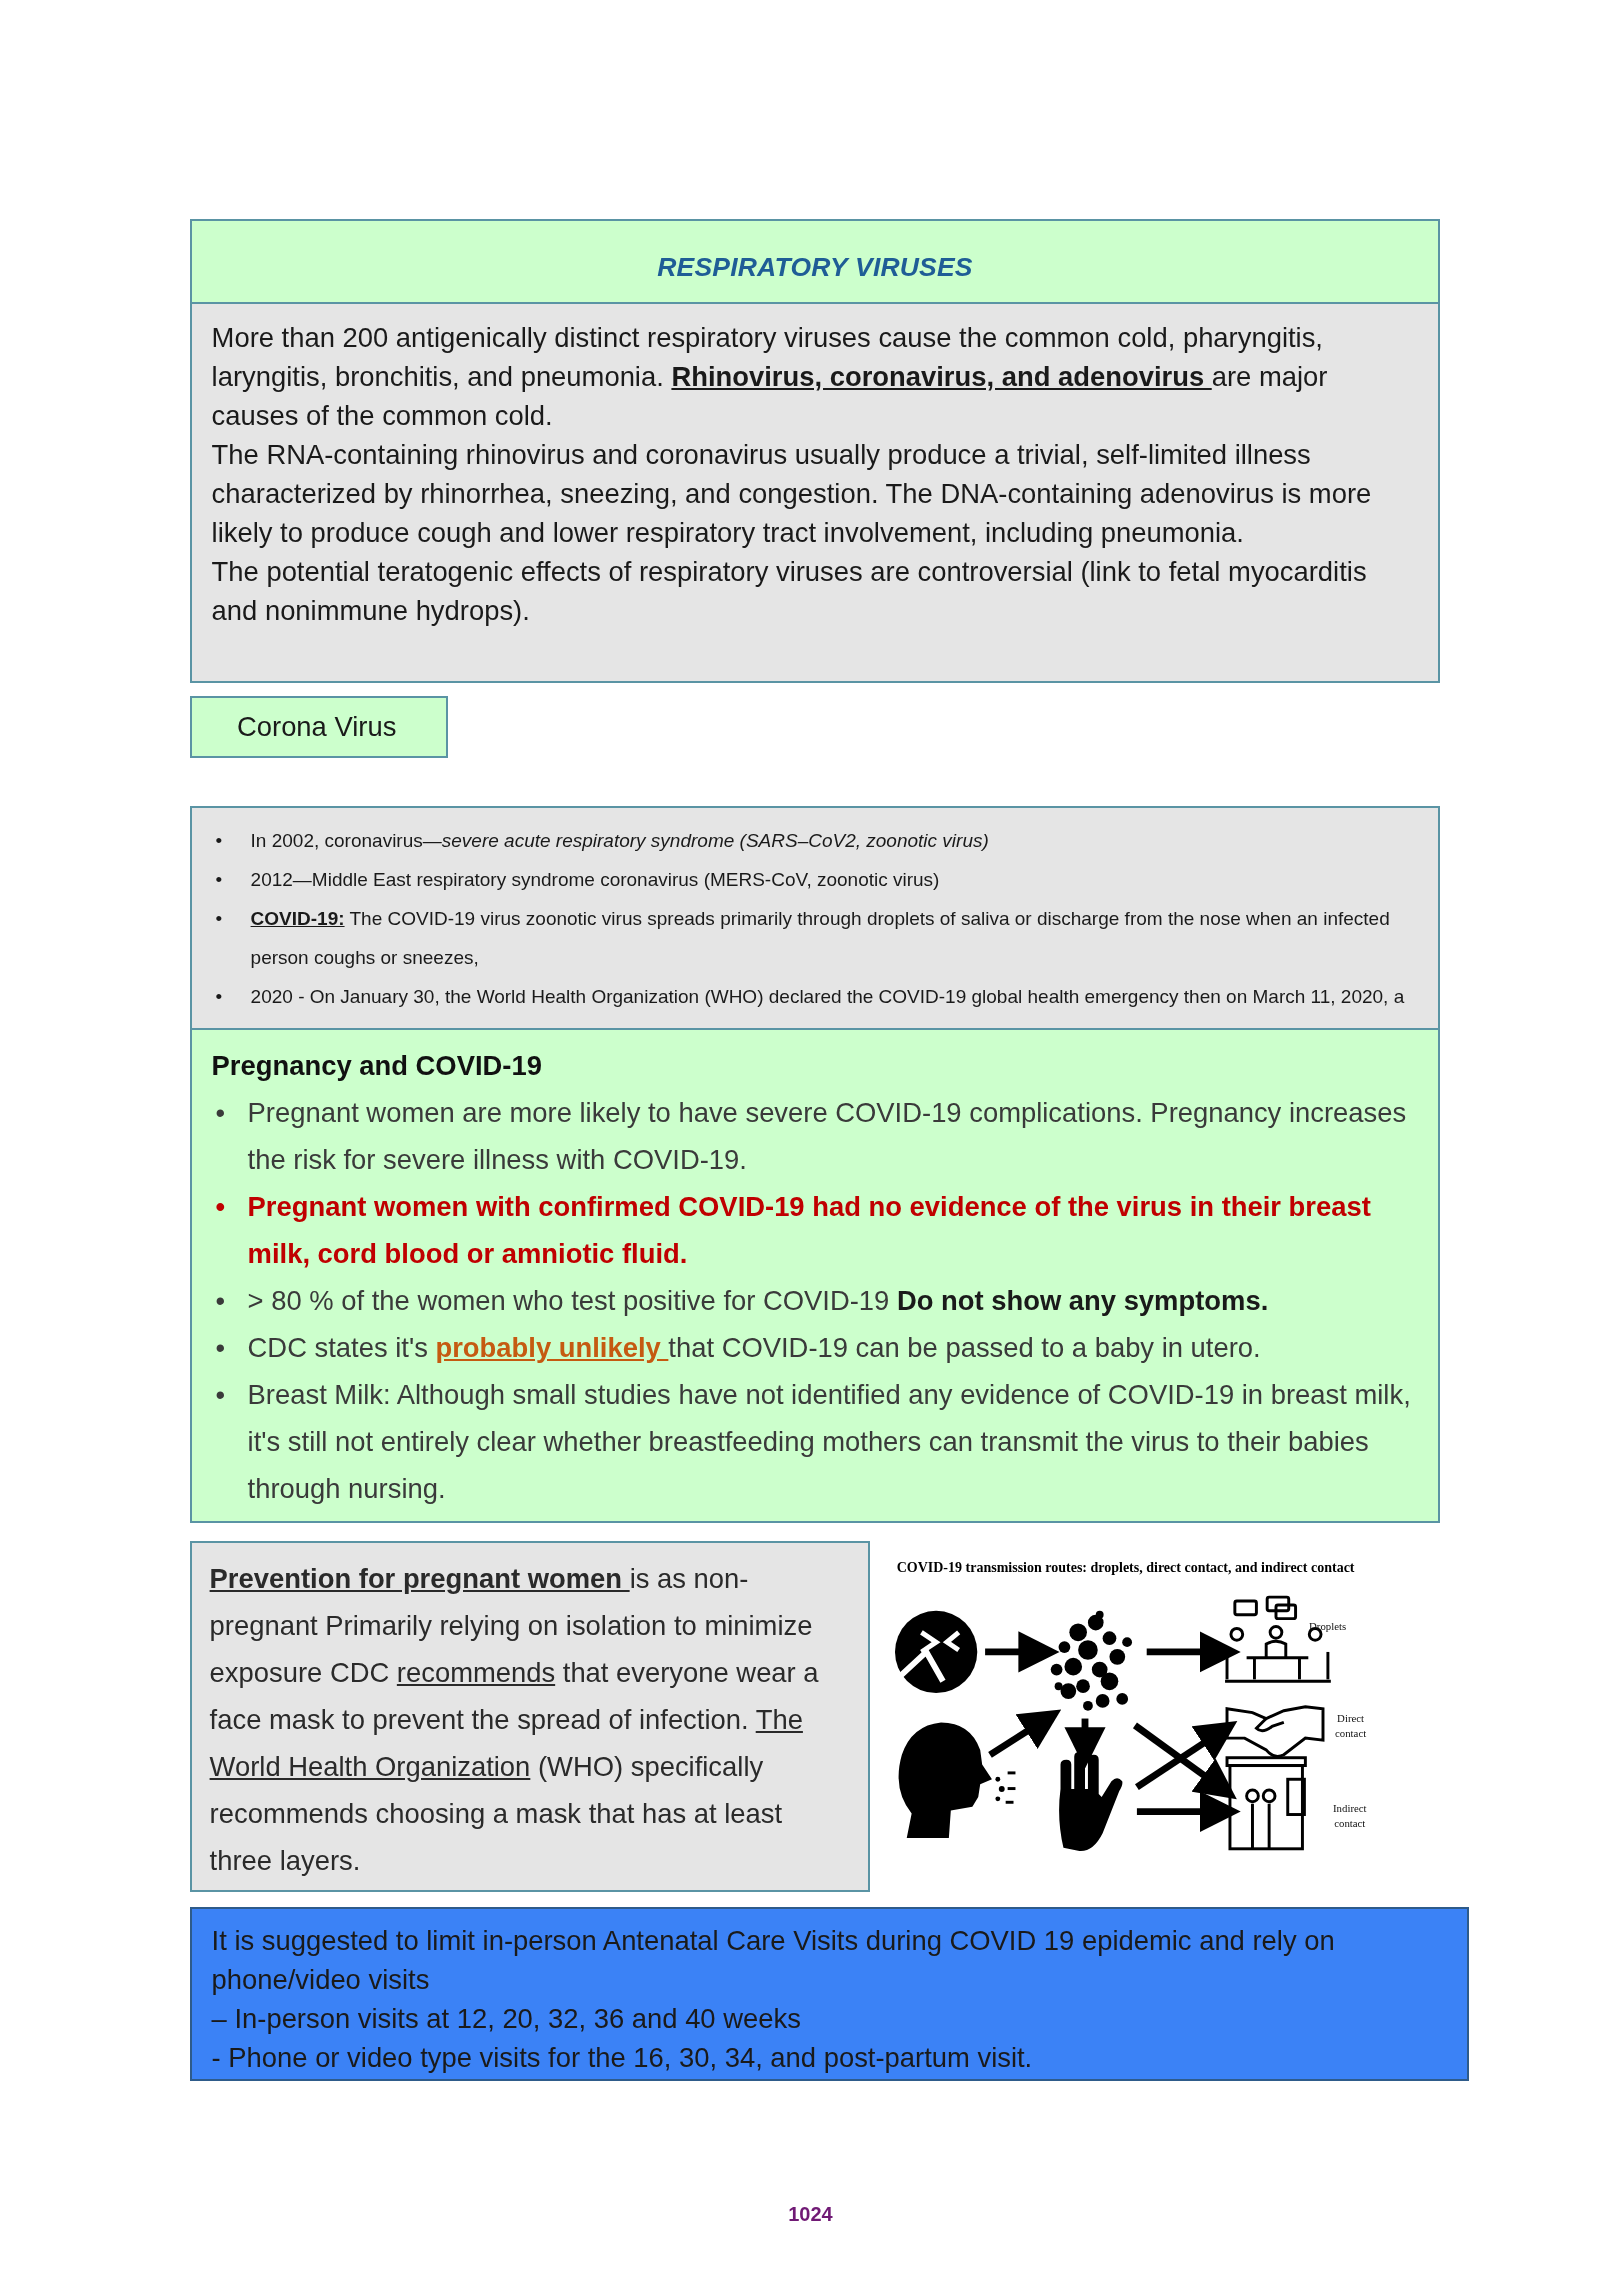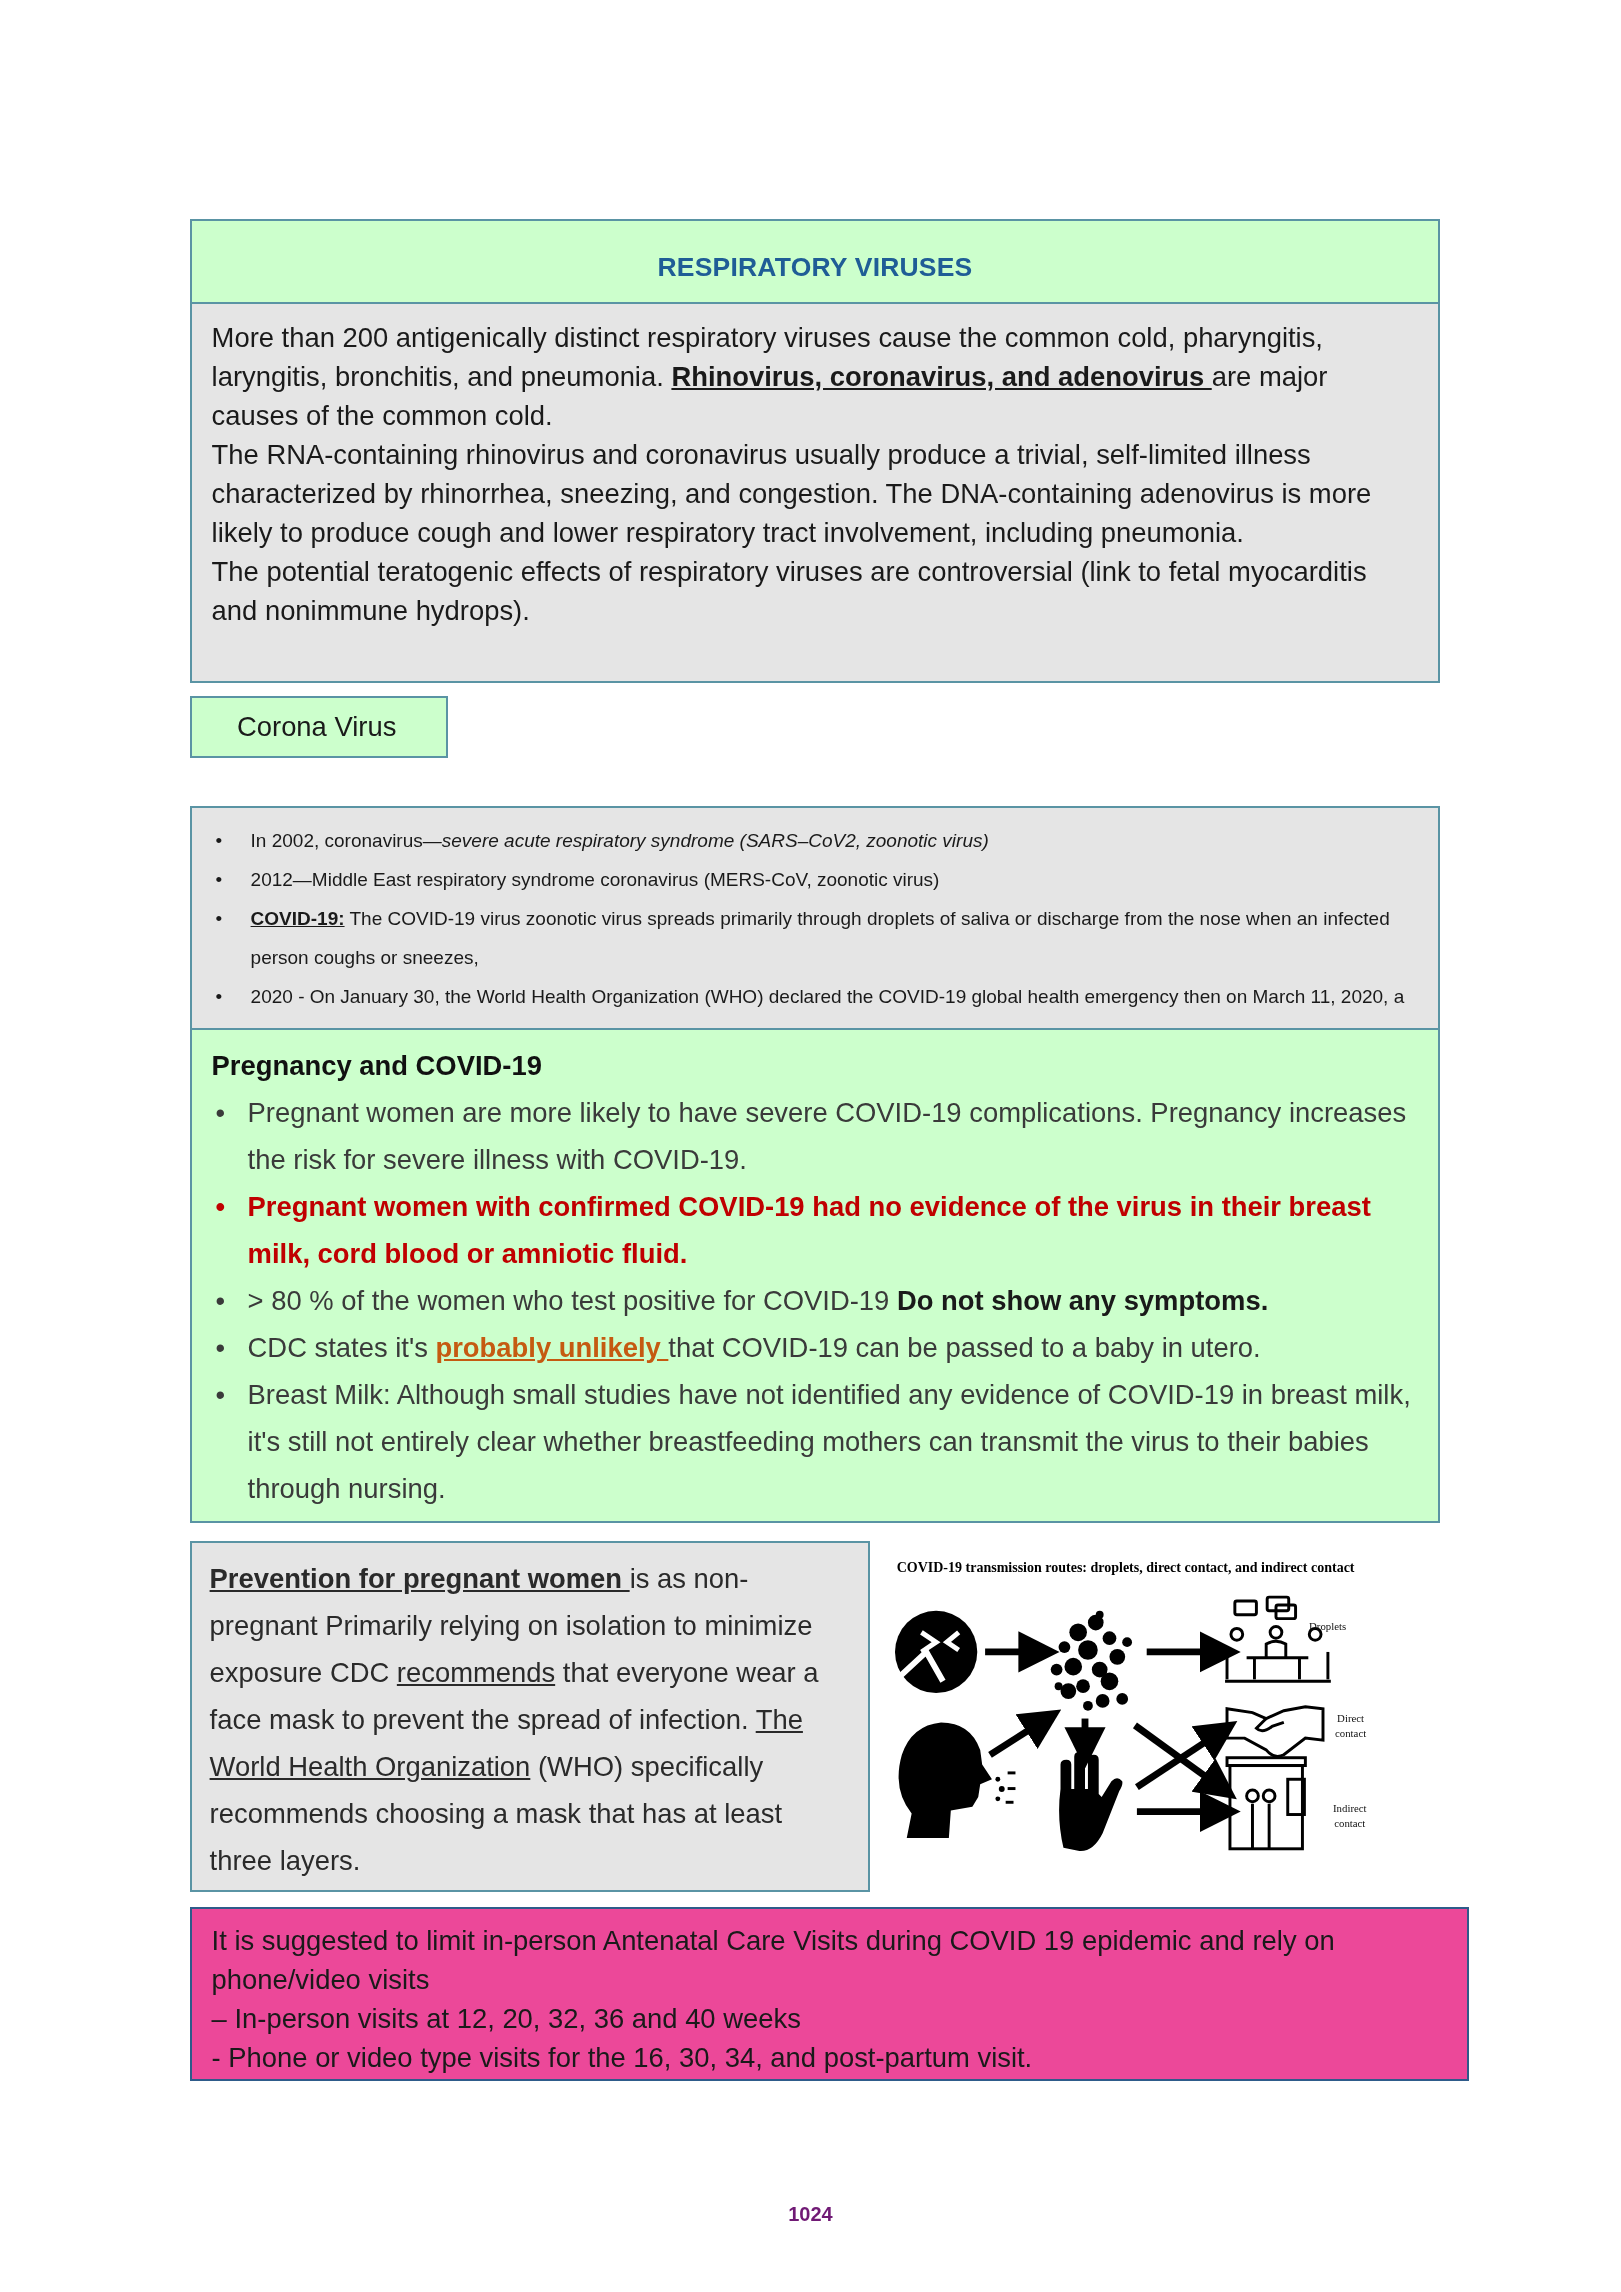--- a/index.html
+++ b/index.html
@@ -3,21 +3,21 @@
 <meta charset="utf-8">
 <style>
   * { box-sizing: border-box; margin: 0; padding: 0; }
   html, body { width: 1621px; height: 2293px; background: #ffffff; }
   body { position: relative; font-family: "Liberation Sans", "DejaVu Sans", sans-serif; color: #1a1a1a; overflow: hidden; }
 
   .box { position: absolute; border: 2.9px solid #5a94a4; }
   .green { background: #ccffcc; }
   .white { background: #e5e5e5; }
 
-  #title-box { left: 190px; top: 219px; width: 1250px; height: 97px; display: flex; align-items: center; justify-content: center; }
+  #title-box { left: 190px; top: 219px; width: 1250px; height: 97px; display: flex; align-items: center; justify-content: center; font-style: italic; }
   #title-box .title { color: #1f5d96; font-weight: bold; font-size: 26.5px; letter-spacing: 0.2px; }
 
   #intro-box { left: 190px; top: 302px; width: 1250px; height: 381px; padding: 13.7px 19.6px; font-size: 27.4px; line-height: 39px; color: #1a1a1a; }
   .bu { font-weight: bold; text-decoration: underline; }
 
   #corona-label { left: 190px; top: 696px; width: 258px; height: 62px; display: flex; align-items: center; padding-left: 45px; font-size: 27.4px; }
 
   #corona-box { left: 190px; top: 806px; width: 1250px; height: 260px; padding: 12.7px 19.6px 0 19.6px; font-size: 19px; line-height: 39px; }
   ul.bul { list-style: none; }
   ul.bul li { position: relative; padding-left: 39px; }
@@ -31,21 +31,21 @@
   .orange-link { color: #c55a11; font-weight: bold; text-decoration: underline; }
   .darkbold { font-weight: bold; color: #1a1a1a; }
 
   #prevent-box { left: 190px; top: 1541px; width: 680px; height: 351px; padding: 11.8px 17.6px; font-size: 27.4px; line-height: 47px; color: #2a2a2a; }
   .ul { text-decoration: underline; }
 
   #figure { position: absolute; left: 882px; top: 1554px; width: 549px; height: 333px; }
   #figure .fig-title { position: absolute; left: 14.7px; top: 5.9px; font-family: "Liberation Serif", serif; font-weight: bold; font-size: 14px; color: #000000; white-space: nowrap; }
   #figure .lbl { position: absolute; font-family: "Liberation Serif", serif; font-size: 10.8px; color: #111; line-height: 14.7px; }
 
-  #antenatal-box { left: 190px; top: 1907px; width: 1279px; height: 174px; background: #ec4899; border: 2.9px solid #2e5b8a; padding: 11.8px 19.6px; font-size: 27.4px; line-height: 39px; }
+  #antenatal-box { left: 190px; top: 1907px; width: 1279px; height: 174px; background: #3b82f6; border: 2.9px solid #2e5b8a; padding: 11.8px 19.6px; font-size: 27.4px; line-height: 39px; }
 
   #page-number { position: absolute; left: 0; width: 1621px; top: 2203px; text-align: center; font-weight: bold; font-size: 20px; color: #701a75; }
 </style>
 </head>
 <body>
 
 <div id="title-box" class="box green">
   <span class="title">RESPIRATORY VIRUSES</span>
 </div>
 

